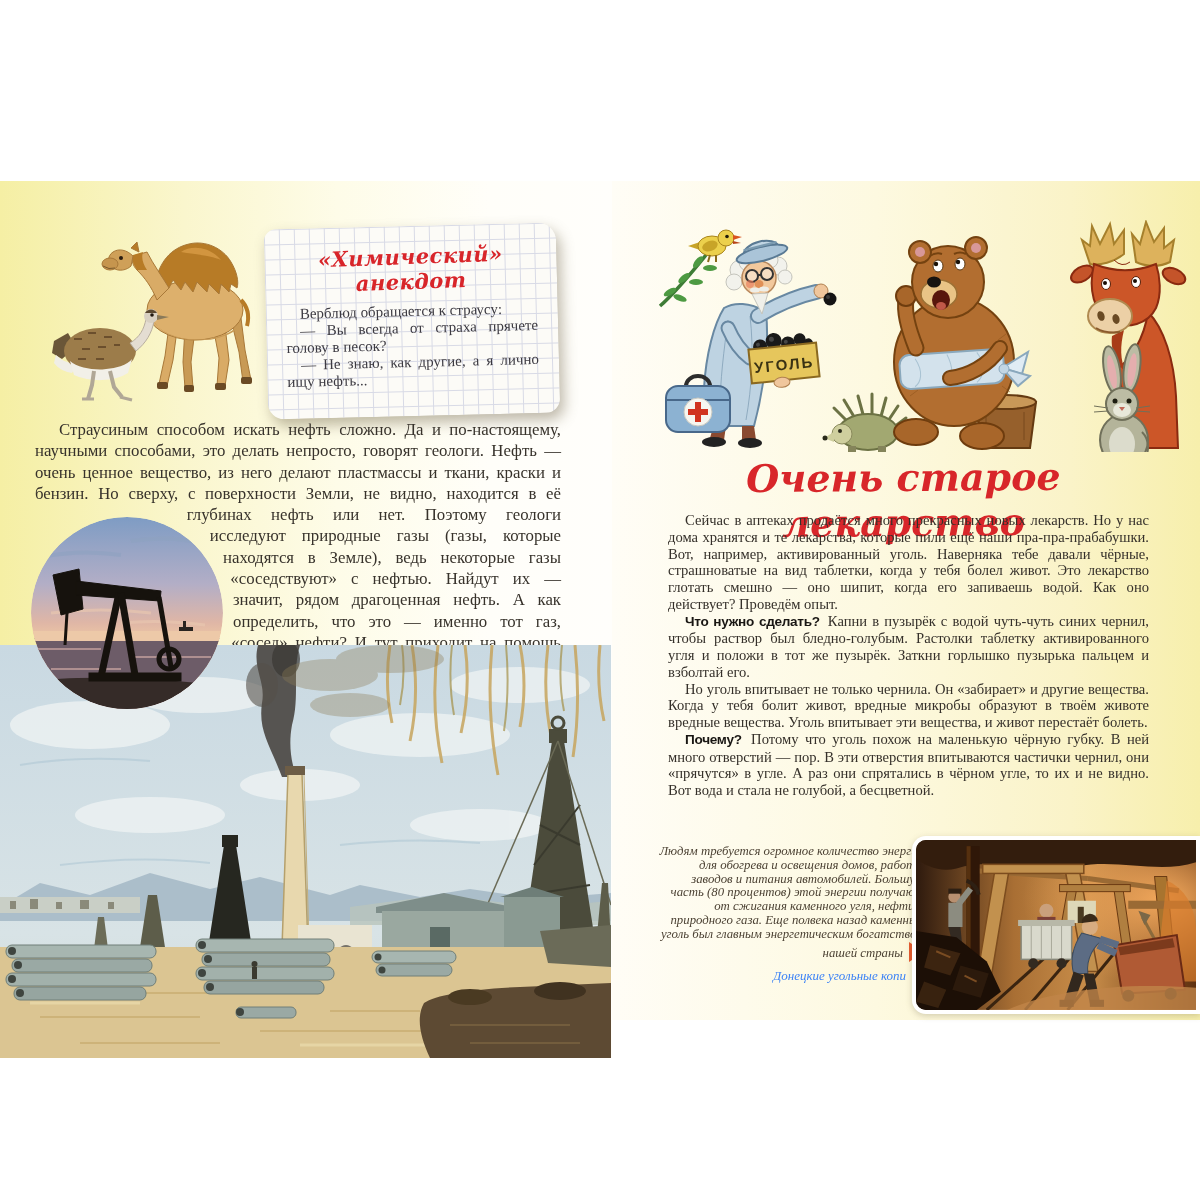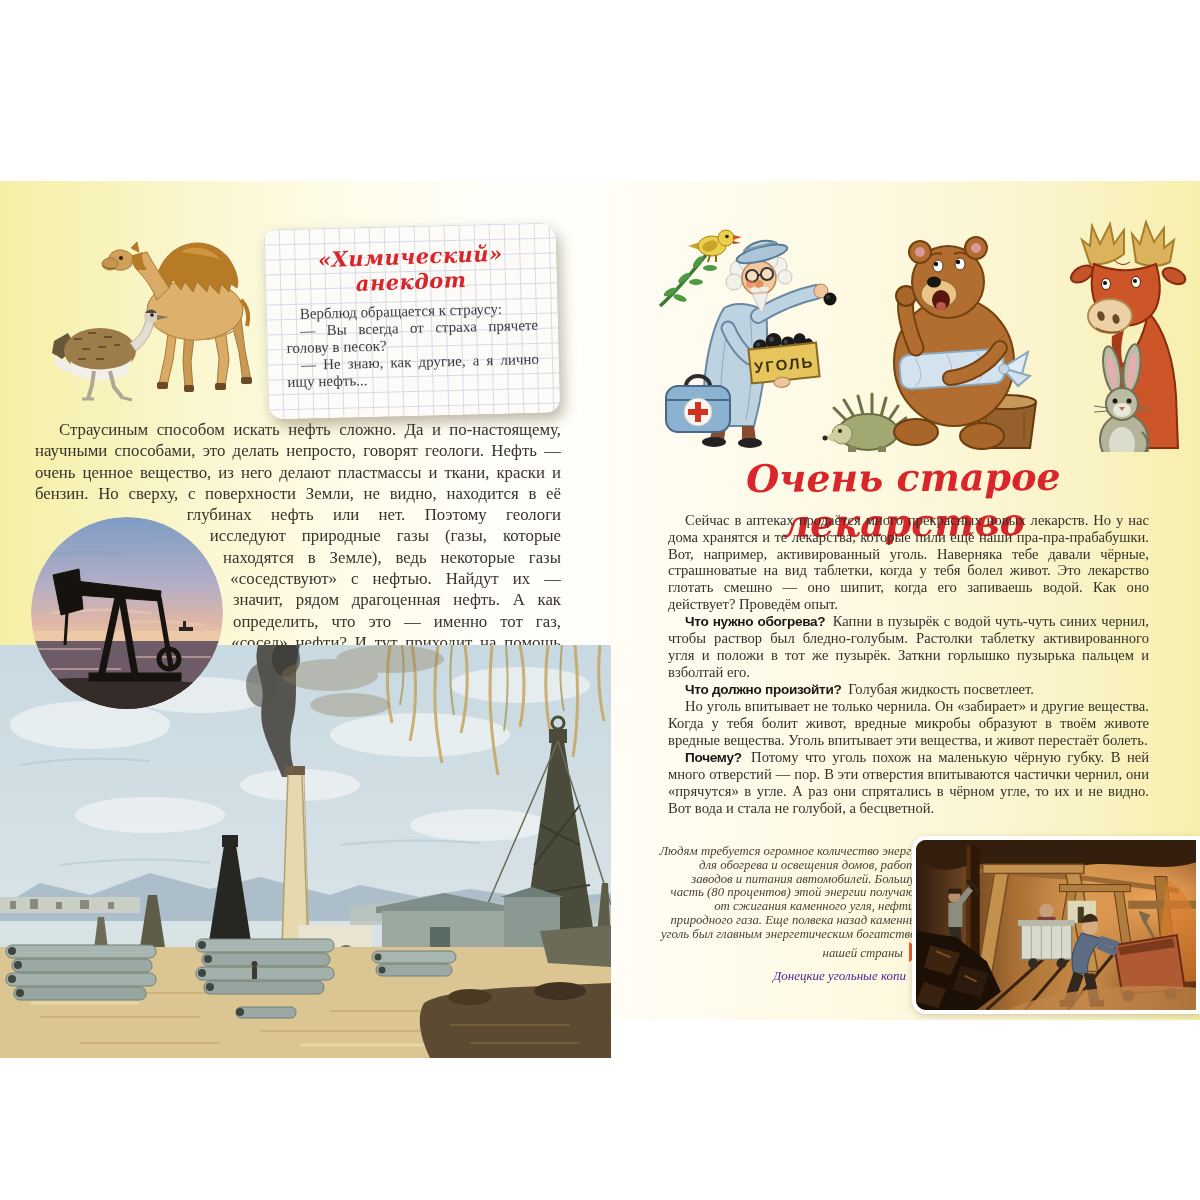--- a/index.html
+++ b/index.html
@@ -38,21 +38,21 @@
     color:#35302a;text-align:justify;}
   .rp-text p{margin:0;text-indent:17px;}
   .lead-label{font-family:"Liberation Sans",sans-serif;font-size:13.6px;letter-spacing:-0.3px;
     color:#191613;margin-right:3px;}
   .sidebar{left:656px;top:845px;width:268px;text-align:right;
     font:italic 12.8px/13.8px "Liberation Serif",serif;color:#4c4234;}
   .arrow-right{display:inline-block;width:0;height:0;border-top:10px solid transparent;
     border-bottom:10px solid transparent;border-left:15px solid #e7582b;
     vertical-align:-5px;margin-left:6px;}
   .caption{left:656px;top:968px;width:250px;text-align:right;
-    font:italic 13px/15px "Liberation Serif",serif;color:#4c1d95;}
+    font:italic 13px/15px "Liberation Serif",serif;color:#3b82f6;}
   .mine{left:912px;top:836px;width:288px;height:178px;background:#fff;
     border-radius:14px 0 0 14px;padding:4px 0 4px 4px;box-sizing:border-box;
     box-shadow:0 2px 6px rgba(120,110,80,.3);}
   .mine svg{display:block;border-radius:10px 0 0 10px;}
   .camel{left:93px;top:222px;width:168px;height:176px;}
   .ostrich{left:48px;top:303px;width:145px;height:102px;}
 </style>
 </head>
 <body>
 
@@ -543,26 +543,22 @@
         <ellipse cx="46" cy="117" rx="8" ry="4" fill="#b4b49a" stroke="#70705a"></ellipse>
       </g>
     </svg>
   </div>
 
   <div class="abs heading">Очень старое лекарство</div>
 
   <div class="abs rp-text">
     <p>Сейчас в аптеках продаётся много прекрасных новых лекарств. Но у нас дома хранятся и те лекарства, которые пили ещё наши пра-пра-прабабушки. Вот, например, активированный уголь. Наверняка тебе давали чёрные, страшноватые на вид таблетки, когда у тебя болел живот. Это лекарство глотать смешно — оно шипит, когда его запиваешь водой. Как оно действует? Проведём опыт.</p>
     <p>
-      <b class="lead-label">Что нужно обогрева?</b>
+      <b class="lead-label">Что нужно сделать?</b>
       <span>Капни в пузырёк с водой чуть-чуть синих чернил, чтобы раствор был бледно-голубым. Растолки таблетку активированного угля и положи в тот же пузырёк. Заткни горлышко пузырька пальцем и взболтай его.</span>
-    </p>
-    <p>
-      <b class="lead-label">Что должно произойти?</b>
-      <span>Голубая жидкость посветлеет.</span>
     </p>
     <p>Но уголь впитывает не только чернила. Он «забирает» и другие вещества. Когда у тебя болит живот, вредные микробы образуют в твоём животе вредные вещества. Уголь впитывает эти вещества, и живот перестаёт болеть.</p>
     <p>
       <b class="lead-label">Почему?</b>
       <span>Потому что уголь похож на маленькую чёрную губку. В ней много отверстий — пор. В эти отверстия впитываются частички чернил, они «прячутся» в угле. А раз они спрятались в чёрном угле, то их и не видно. Вот вода и стала не голубой, а бесцветной.</span>
     </p>
   </div>
 
   <div class="abs sidebar">
     <span>Людям требуется огромное количество энергии для обогрева и освещения домов, работы заводов и питания автомобилей. Большую часть (80 процентов) этой энергии получают от сжигания каменного угля, нефти и природного газа. Еще полвека назад каменный уголь был главным энергетическим богатством нашей страны</span><span class="arrow-right"></span>

